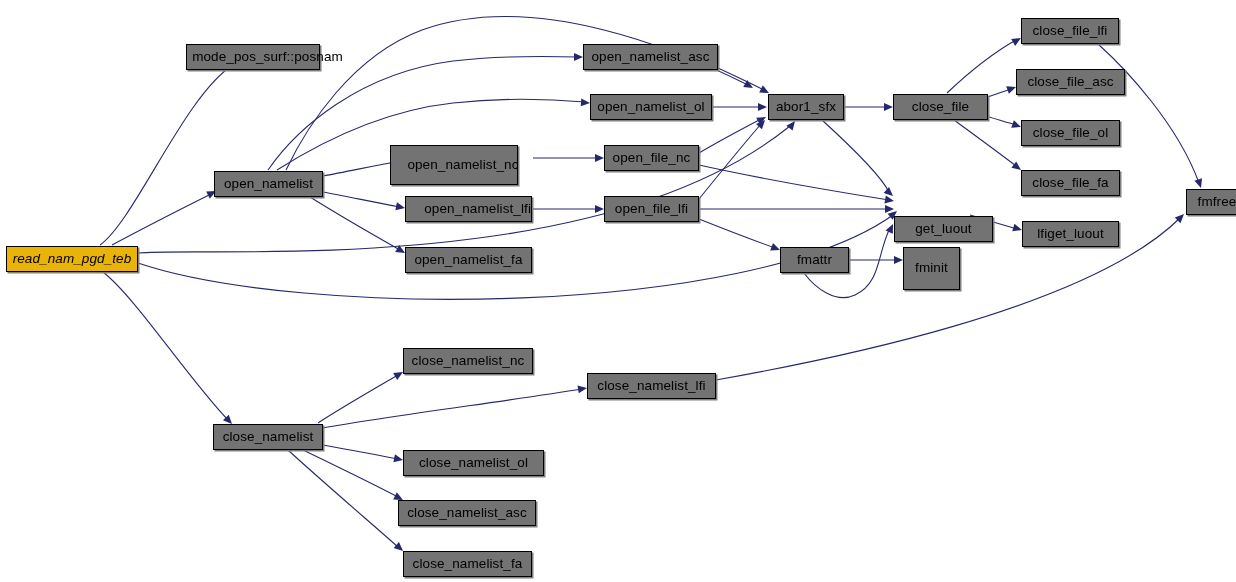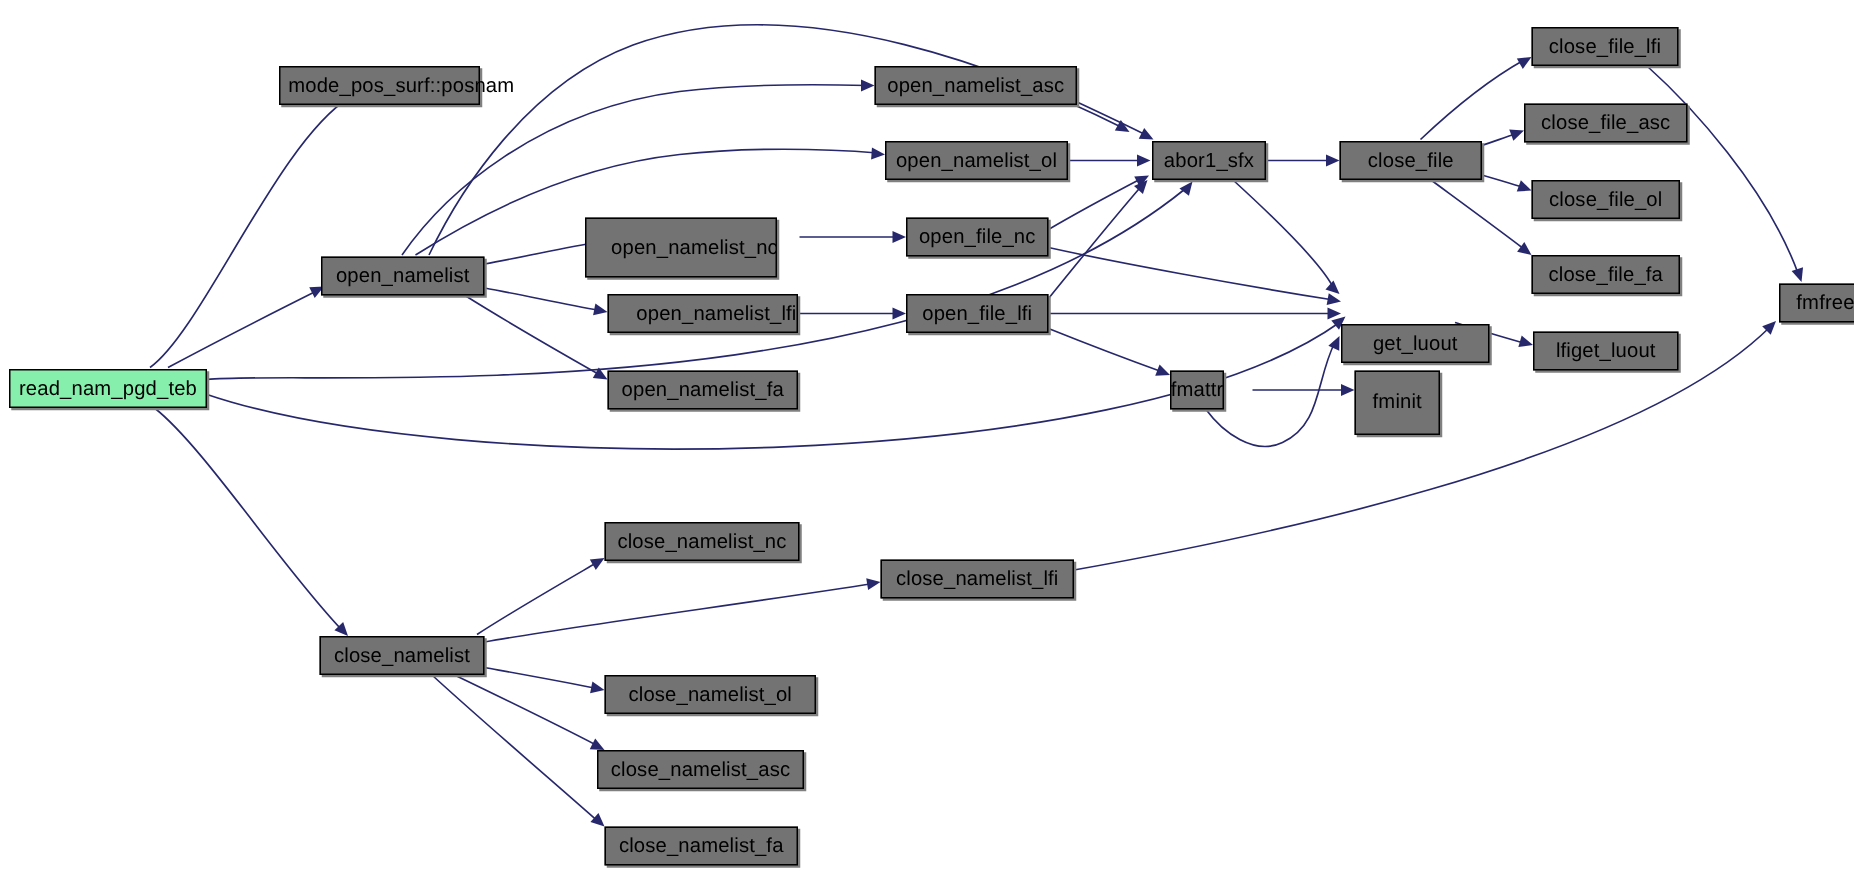--- a/index.html
+++ b/index.html
@@ -33,21 +33,22 @@
     background: #737373;
     color: #000000;
     font-size: 13.5px;
     line-height: 1;
     letter-spacing: 0.1px;
     white-space: nowrap;
     box-shadow: 1.5px 1.5px 0 0 #808080;
     z-index: 2;
   }
   .node.root {
-    background: #86efac;
+    background: #eab308;
+    font-style: italic;
   }
   .node-label {
     display: block;
     padding-bottom: 1px;
   }
 </style>
 </head>
 <body>
 
 <div id="canvas">
@@ -227,21 +228,21 @@
       </div>
       <div class="node" style="left: 604px; top: 145px; width: 95px; height: 26px;">
         <span class="node-label">open_file_nc</span>
       </div>
       <div class="node" style="left: 604px; top: 196px; width: 95px; height: 26px;">
         <span class="node-label">open_file_lfi</span>
       </div>
       <div class="node" style="left: 768px; top: 94px; width: 76px; height: 26px;">
         <span class="node-label">abor1_sfx</span>
       </div>
-      <div class="node" style="left: 780px; top: 247px; width: 36px; height: 26px;">
+      <div class="node" style="left: 780px; top: 247px; width: 69px; height: 26px;">
         <span class="node-label">fmattr</span>
       </div>
       <div class="node" style="left: 893px; top: 94px; width: 95px; height: 26px;">
         <span class="node-label">close_file</span>
       </div>
       <div class="node" style="left: 894px; top: 196px; width: 99px; height: 26px; margin-top: 20px;">
         <span class="node-label">get_luout</span>
       </div>
       <div class="node" style="left: 903px; top: 247px; width: 57px; height: 43px;">
         <span class="node-label">fminit</span>

